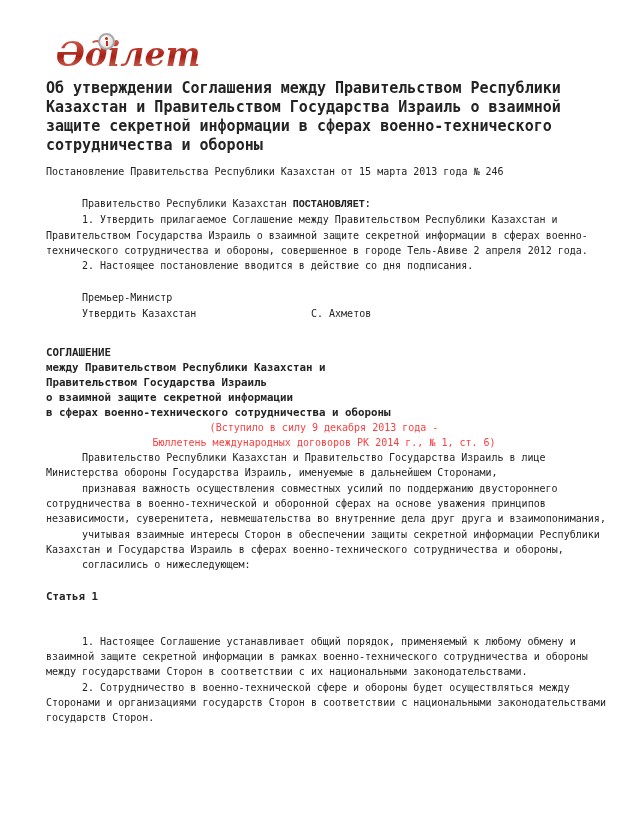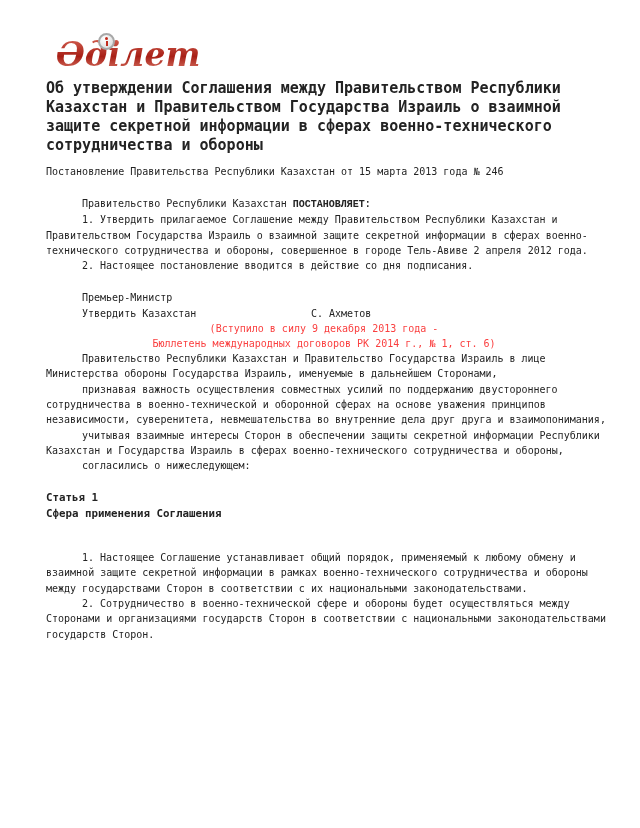--- a/index.html
+++ b/index.html
@@ -153,36 +153,42 @@
   <div class="enacting"><span>Правительство Республики Казахстан </span><b>ПОСТАНОВЛЯЕТ:</b></div>
   <p class="para">1. Утвердить прилагаемое Соглашение между Правительством Республики Казахстан и Правительством Государства Израиль о взаимной защите секретной информации в сферах военно-технического сотрудничества и обороны, совершенное в городе Тель-Авиве 2 апреля 2012 года.</p>
   <p class="para">2. Настоящее постановление вводится в действие со дня подписания.</p>
 
   <div class="signature">
     <span class="line">Премьер-Министр</span>
     <span class="line">Утвердить Казахстан</span>
     <span class="sig-name">С. Ахметов</span>
   </div>
 
+  <div class="agr-heading">
+    <span class="line">СОГЛАШЕНИЕ</span>
+    <span class="line">между Правительством Республики Казахстан и</span>
+    <span class="line">Правительством Государства Израиль</span>
+    <span class="line">о взаимной защите секретной информации</span>
+    <span class="line">в сферах военно-технического сотрудничества и обороны</span>
+  </div>
 
   <div class="entry-note" style="color: rgb(250, 63, 63);">
     <span class="line">(Вступило в силу 9 декабря 2013 года -</span>
     <span class="line">Бюллетень международных договоров РК 2014 г., № 1, ст. 6)</span>
   </div>
 
   <div class="preamble">
     <p class="para">Правительство Республики Казахстан и Правительство Государства Израиль в лице Министерства обороны Государства Израиль, именуемые в дальнейшем Сторонами,</p>
     <p class="para">признавая важность осуществления совместных усилий по поддержанию двустороннего сотрудничества в военно-технической и оборонной сферах на основе уважения принципов независимости, суверенитета, невмешательства во внутренние дела друг друга и взаимопонимания,</p>
     <p class="para">учитывая взаимные интересы Сторон в обеспечении защиты секретной информации Республики Казахстан и Государства Израиль в сферах военно-технического сотрудничества и обороны,</p>
     <p class="para">согласились о нижеследующем:</p>
   </div>
 
   <div class="article-heading">
     <span class="line">Статья 1</span>
-    <span class="line">Сфера применения Соглашения</span>
   </div>
 
   <div class="article-body">
     <p class="para">1. Настоящее Соглашение устанавливает общий порядок, применяемый к любому обмену и взаимной защите секретной информации в рамках военно-технического сотрудничества и обороны между государствами Сторон в соответствии с их национальными законодательствами.</p>
     <p class="para">2. Сотрудничество в военно-технической сфере и обороны будет осуществляться между Сторонами и организациями государств Сторон в соответствии с национальными законодательствами государств Сторон.</p>
   </div>
 
 </div>
 
 </body></html>

